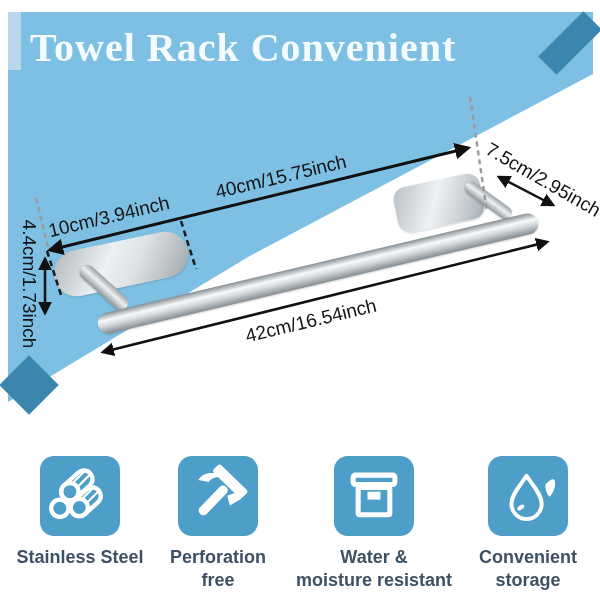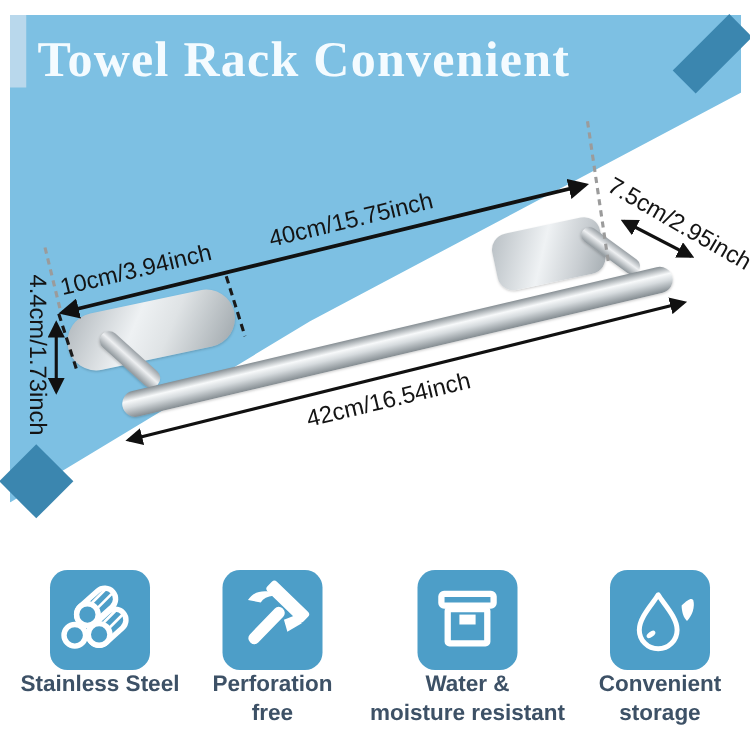--- a/index.html
+++ b/index.html
@@ -44,21 +44,21 @@
   .dim-75{left:543px;top:180px;transform:translate(-50%,-50%) rotate(30deg);}
   .dim-42{left:311px;top:321px;transform:translate(-50%,-50%) rotate(-13.5deg);}
   .dim-44{left:29px;top:284px;writing-mode:vertical-rl;transform:translate(-50%,-50%);}
 
   
   .feature{position:absolute;top:456px;width:160px;text-align:center;z-index:2;}
   .f1{left:0;} .f2{left:138px;} .f3{left:294px;} .f4{left:448px;}
   .icon-sq{width:80px;height:80px;border-radius:14px;background:#4d9ec8;margin:0 auto;
            display:flex;align-items:center;justify-content:center;}
   .icon-sq svg{width:72px;height:72px;}
-  .f-label{font-size:18px;font-weight:bold;color:#3d5166;
+  .f-label{margin-top:10px;font-size:18px;font-weight:bold;color:#3d5166;
            line-height:1.25;white-space:pre-line;}
 </style>
 </head>
 <body>
 
 <div class="page">
 
   <div class="bg-blue"></div>
   <div class="stripe-light"></div>
   <div class="accent-tr"></div>

